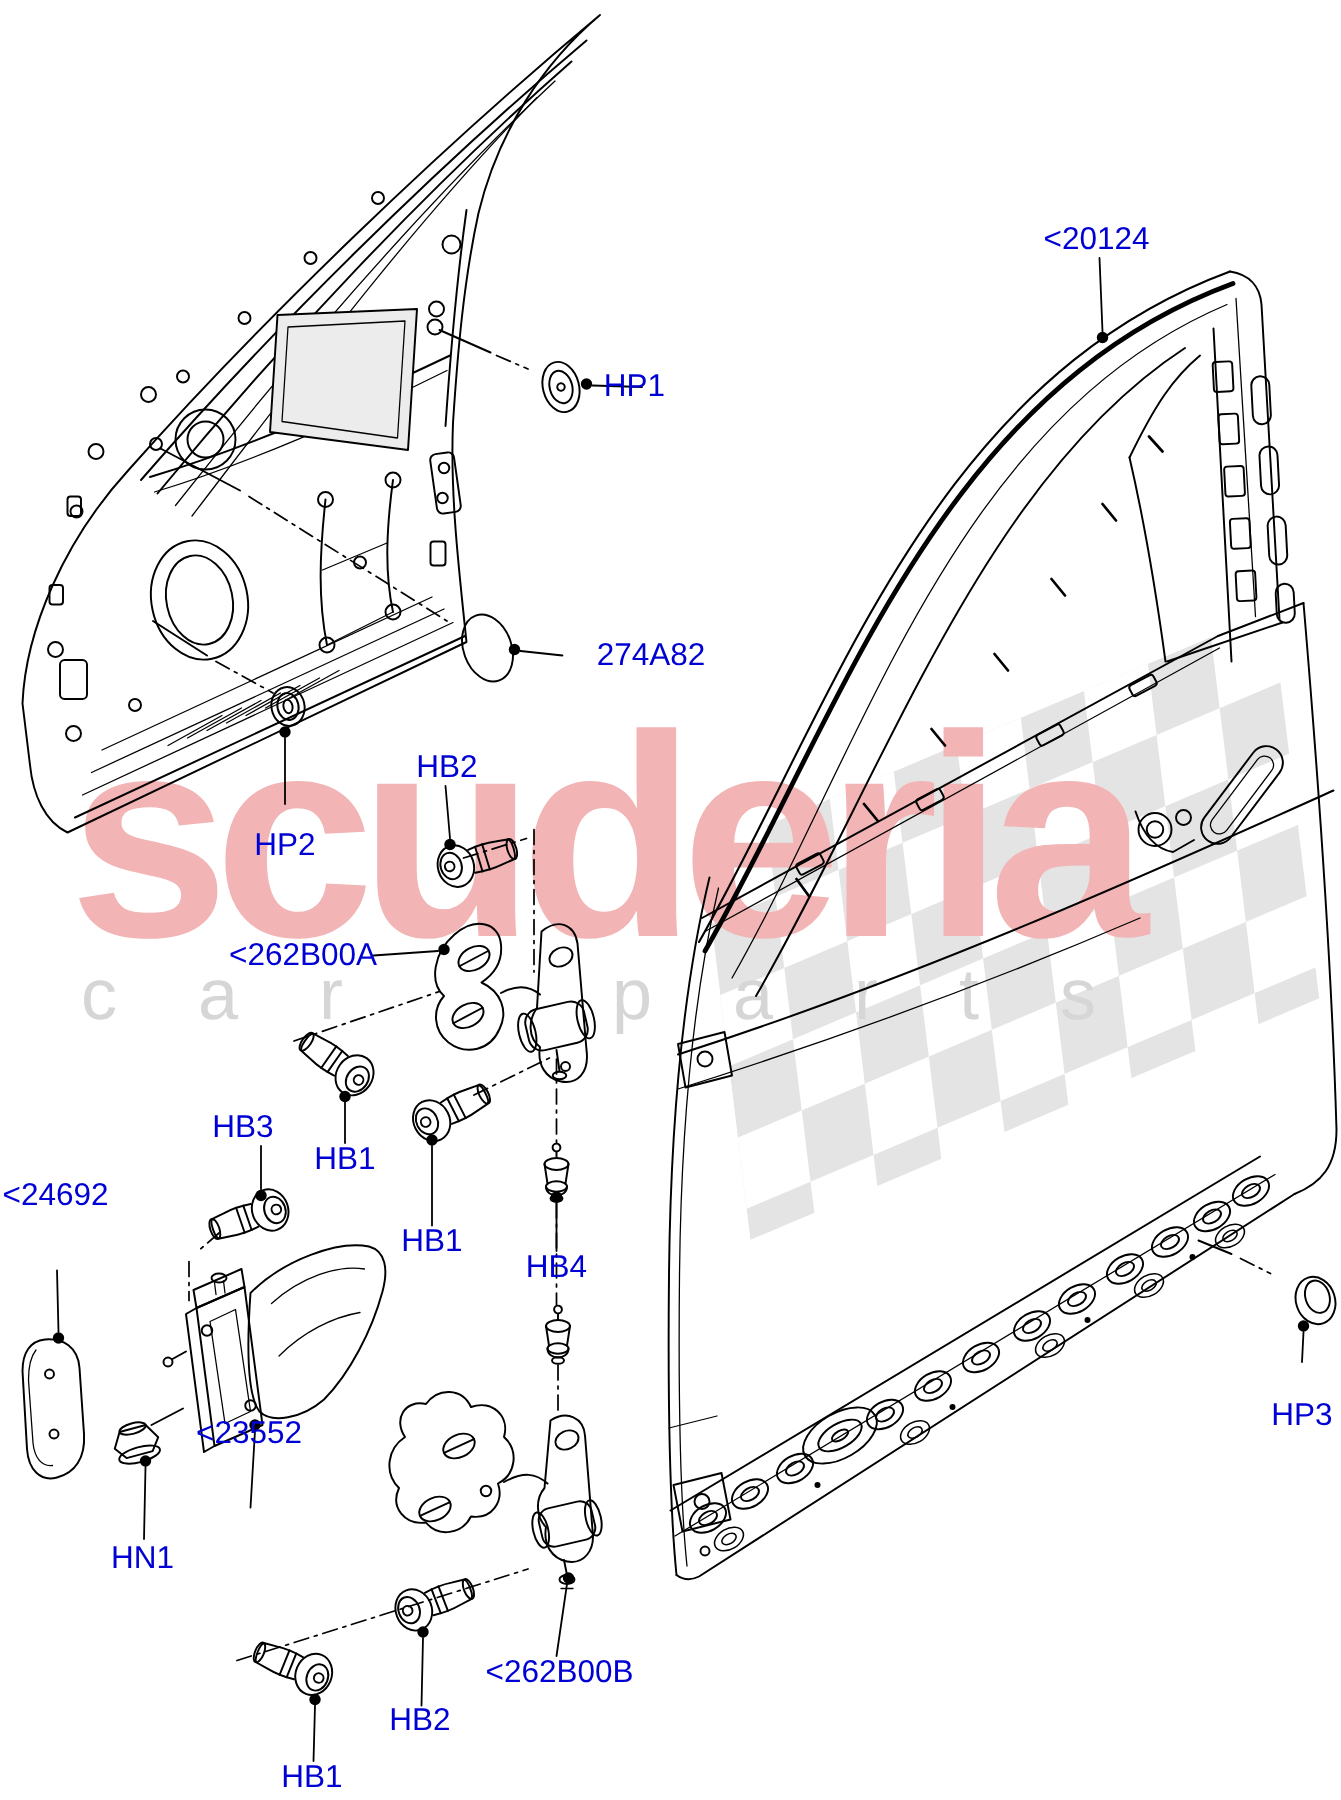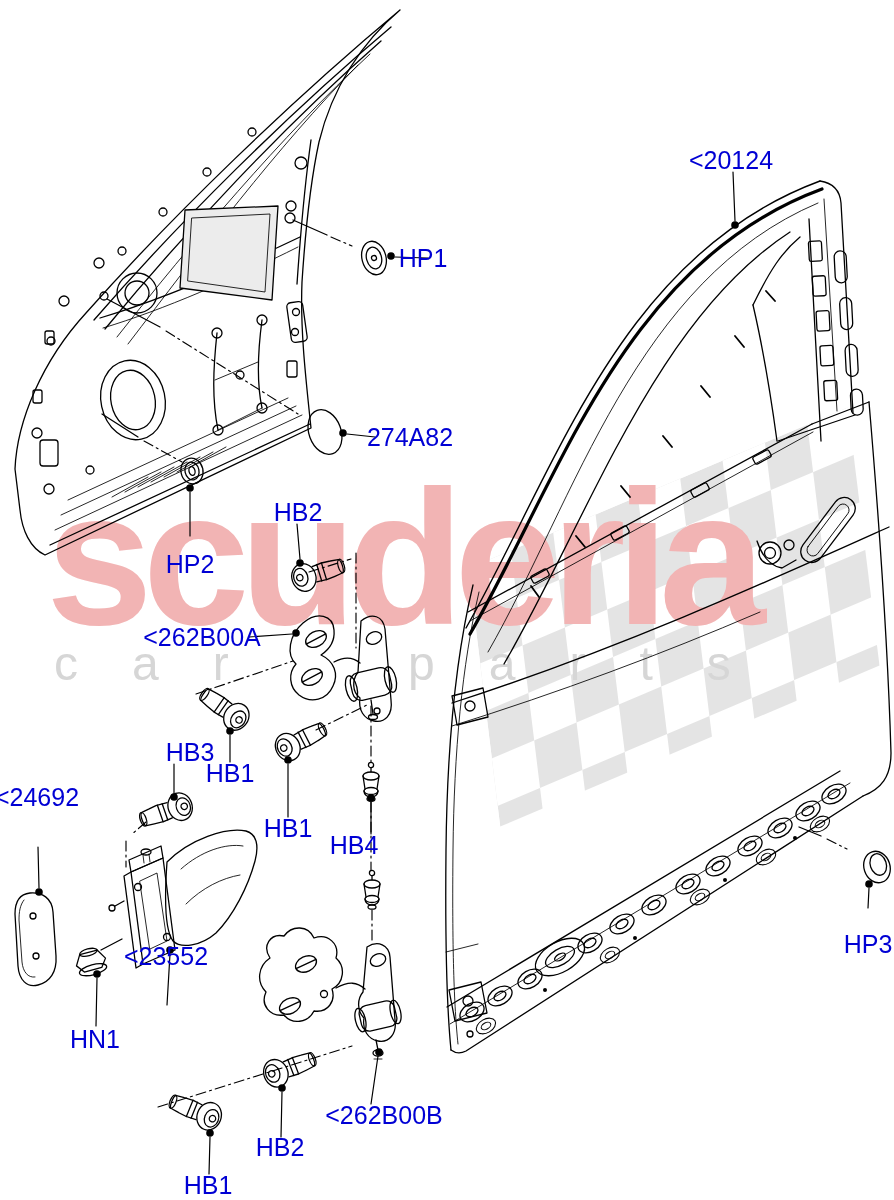--- a/index.html
+++ b/index.html
@@ -12,21 +12,21 @@
   .stage{position:relative;width:894px;height:1200px}
   .wm-flag{position:absolute;left:468px;top:492px;width:412px;height:250px;z-index:0;
     background-image:conic-gradient(var(--flag-color) 0 25%,transparent 25% 50%,var(--flag-color) 50% 75%,transparent 75%);
     background-size:92px 92px;transform:rotate(-23deg) skewX(-16deg)}
   .wm-brand{position:absolute;left:46px;top:462px;z-index:0;line-height:1;
     font-size:192px;font-weight:bold;letter-spacing:-10px;color:var(--brand-color)}
   .wm-tagline{position:absolute;left:54px;top:640px;z-index:0;line-height:1;
     font-size:48px;letter-spacing:54px;word-spacing:58px;color:var(--tagline-color)}
   svg.art{position:absolute;left:0;top:0;z-index:1}
   .lbl{position:absolute;transform:translate(-50%,-50%);z-index:3;
-    font-size:25px;color:var(--label-color);white-space:nowrap;cursor:pointer}
+    font-size:21px;color:var(--label-color);white-space:nowrap;cursor:pointer}
   .dash{stroke-dasharray:10 4 2 4;stroke-width:1.15px}
   .thin{stroke-width:.85px}
   .dot{fill:currentColor;stroke:none}
 </style>
 </head>
 <body>
 
 <div class="stage">
 
   <div class="wm-flag"></div>
@@ -374,28 +374,28 @@
         <path d="M 371,1104 L 378,1056"></path>
           <circle class="dot" cx="379" cy="1052" r="3.8"></circle>
         <path d="M 868,908 L 869,888"></path>
           <circle class="dot" cx="869" cy="884" r="3.8"></circle>
       </g>
     </g>
   </svg>
 
   <div class="lbl" style="left:731px;top:160px">&lt;20124</div>
   <div class="lbl" style="left:423px;top:258px">HP1</div>
-  <div class="lbl" style="left:410px;top:437px">274A82</div>
+  <div class="lbl" style="left:434px;top:437px">274A82</div>
   <div class="lbl" style="left:190px;top:564px">HP2</div>
   <div class="lbl" style="left:298px;top:512px">HB2</div>
   <div class="lbl" style="left:202px;top:637px">&lt;262B00A</div>
-  <div class="lbl" style="left:190px;top:752px">HB3</div>
+  <div class="lbl" style="left:162px;top:752px">HB3</div>
   <div class="lbl" style="left:230px;top:773px">HB1</div>
   <div class="lbl" style="left:288px;top:828px">HB1</div>
-  <div class="lbl" style="left:354px;top:845px">HB4</div>
+  <div class="lbl" style="left:371px;top:845px">HB4</div>
   <div class="lbl" style="left:37px;top:797px">&lt;24692</div>
   <div class="lbl" style="left:166px;top:956px">&lt;23552</div>
   <div class="lbl" style="left:95px;top:1039px">HN1</div>
   <div class="lbl" style="left:208px;top:1185px">HB1</div>
   <div class="lbl" style="left:280px;top:1147px">HB2</div>
-  <div class="lbl" style="left:384px;top:1115px">&lt;262B00B</div>
+  <div class="lbl" style="left:373px;top:1115px">&lt;262B00B</div>
   <div class="lbl" style="left:868px;top:944px">HP3</div>
 </div>
 
 </body></html>

